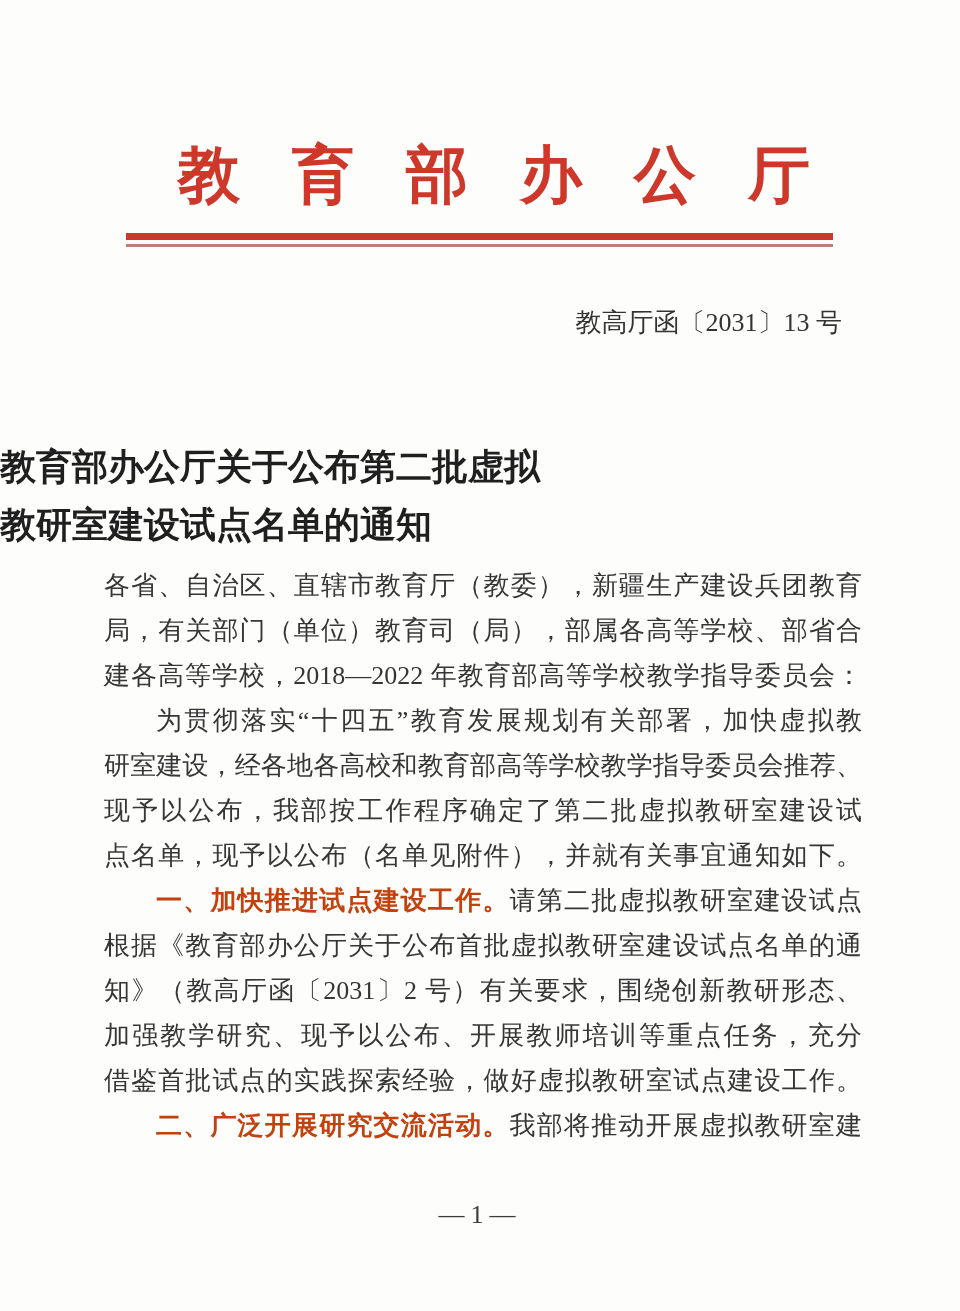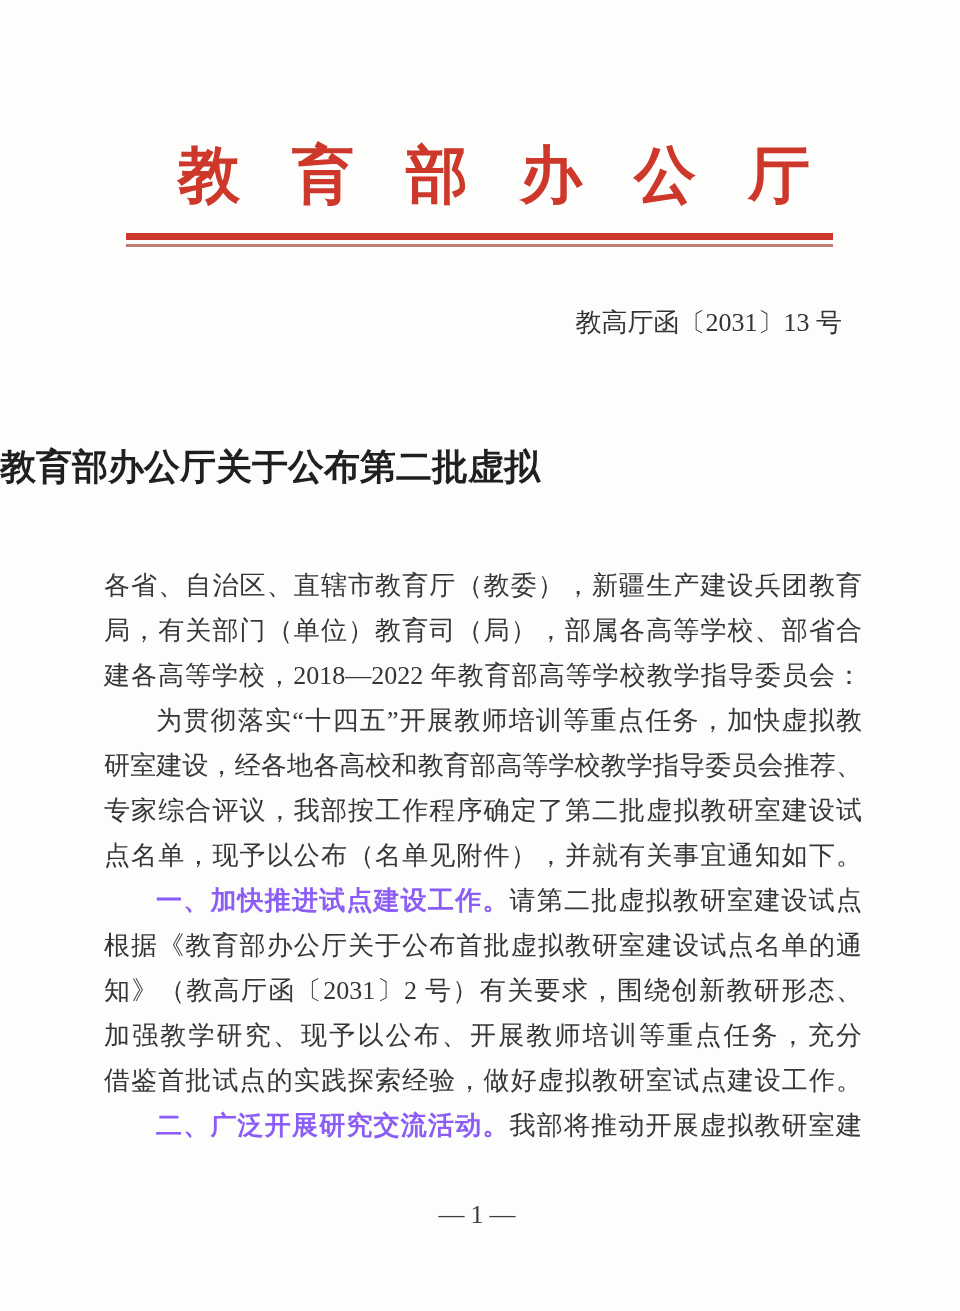--- a/index.html
+++ b/index.html
@@ -68,21 +68,21 @@
   .line {
     line-height: 45px;
     text-align: justify;
     text-align-last: justify;
     text-justify: inter-character;
   }
   .indent { text-indent: 2em; }
   .lead {
     font-family: "Liberation Sans", "DejaVu Sans", sans-serif;
     font-weight: 700;
-    color: #8b5cf6;
+    color: #c2410c;
   }
   .page-number {
     position: absolute;
     top: 1196px;
     left: 0;
     width: 960px;
     text-align: center;
     font-size: 26px;
     line-height: 38px;
     letter-spacing: 6px;
@@ -96,34 +96,35 @@
 
   <div class="letterhead" style="color: rgb(206, 56, 43);">教育部办公厅</div>
 
   <div class="rule-thick" style="background: rgb(206, 56, 43);"></div>
   <div class="rule-thin" style="background: rgb(189, 126, 118);"></div>
 
   <div class="doc-number">教高厅函〔2031〕13 号</div>
 
   <div class="doc-title">
     <div>教育部办公厅关于公布第二批虚拟</div>
+    <div>教研室建设试点名单的通知</div>
   </div>
 
   <div class="body-text" style="color: rgb(54, 54, 54);">
 
     <div>
       <div class="line">各省、自治区、直辖市教育厅（教委），新疆生产建设兵团教育</div>
       <div class="line">局，有关部门（单位）教育司（局），部属各高等学校、部省合</div>
       <div class="line">建各高等学校，2018—2022 年教育部高等学校教学指导委员会：</div>
     </div>
 
     <div>
-      <div class="line indent">为贯彻落实“十四五”开展教师培训等重点任务，加快虚拟教</div>
+      <div class="line indent">为贯彻落实“十四五”教育发展规划有关部署，加快虚拟教</div>
       <div class="line">研室建设，经各地各高校和教育部高等学校教学指导委员会推荐、</div>
-      <div class="line">专家综合评议，我部按工作程序确定了第二批虚拟教研室建设试</div>
+      <div class="line">现予以公布，我部按工作程序确定了第二批虚拟教研室建设试</div>
       <div class="line">点名单，现予以公布（名单见附件），并就有关事宜通知如下。</div>
     </div>
 
     <div>
       <div class="line indent">
         <span class="lead">一、加快推进试点建设工作。</span><span>请第二批虚拟教研室建设试点</span>
       </div>
       <div class="line">根据《教育部办公厅关于公布首批虚拟教研室建设试点名单的通</div>
       <div class="line">知》（教高厅函〔2031〕2 号）有关要求，围绕创新教研形态、</div>
       <div class="line">加强教学研究、现予以公布、开展教师培训等重点任务，充分</div>

